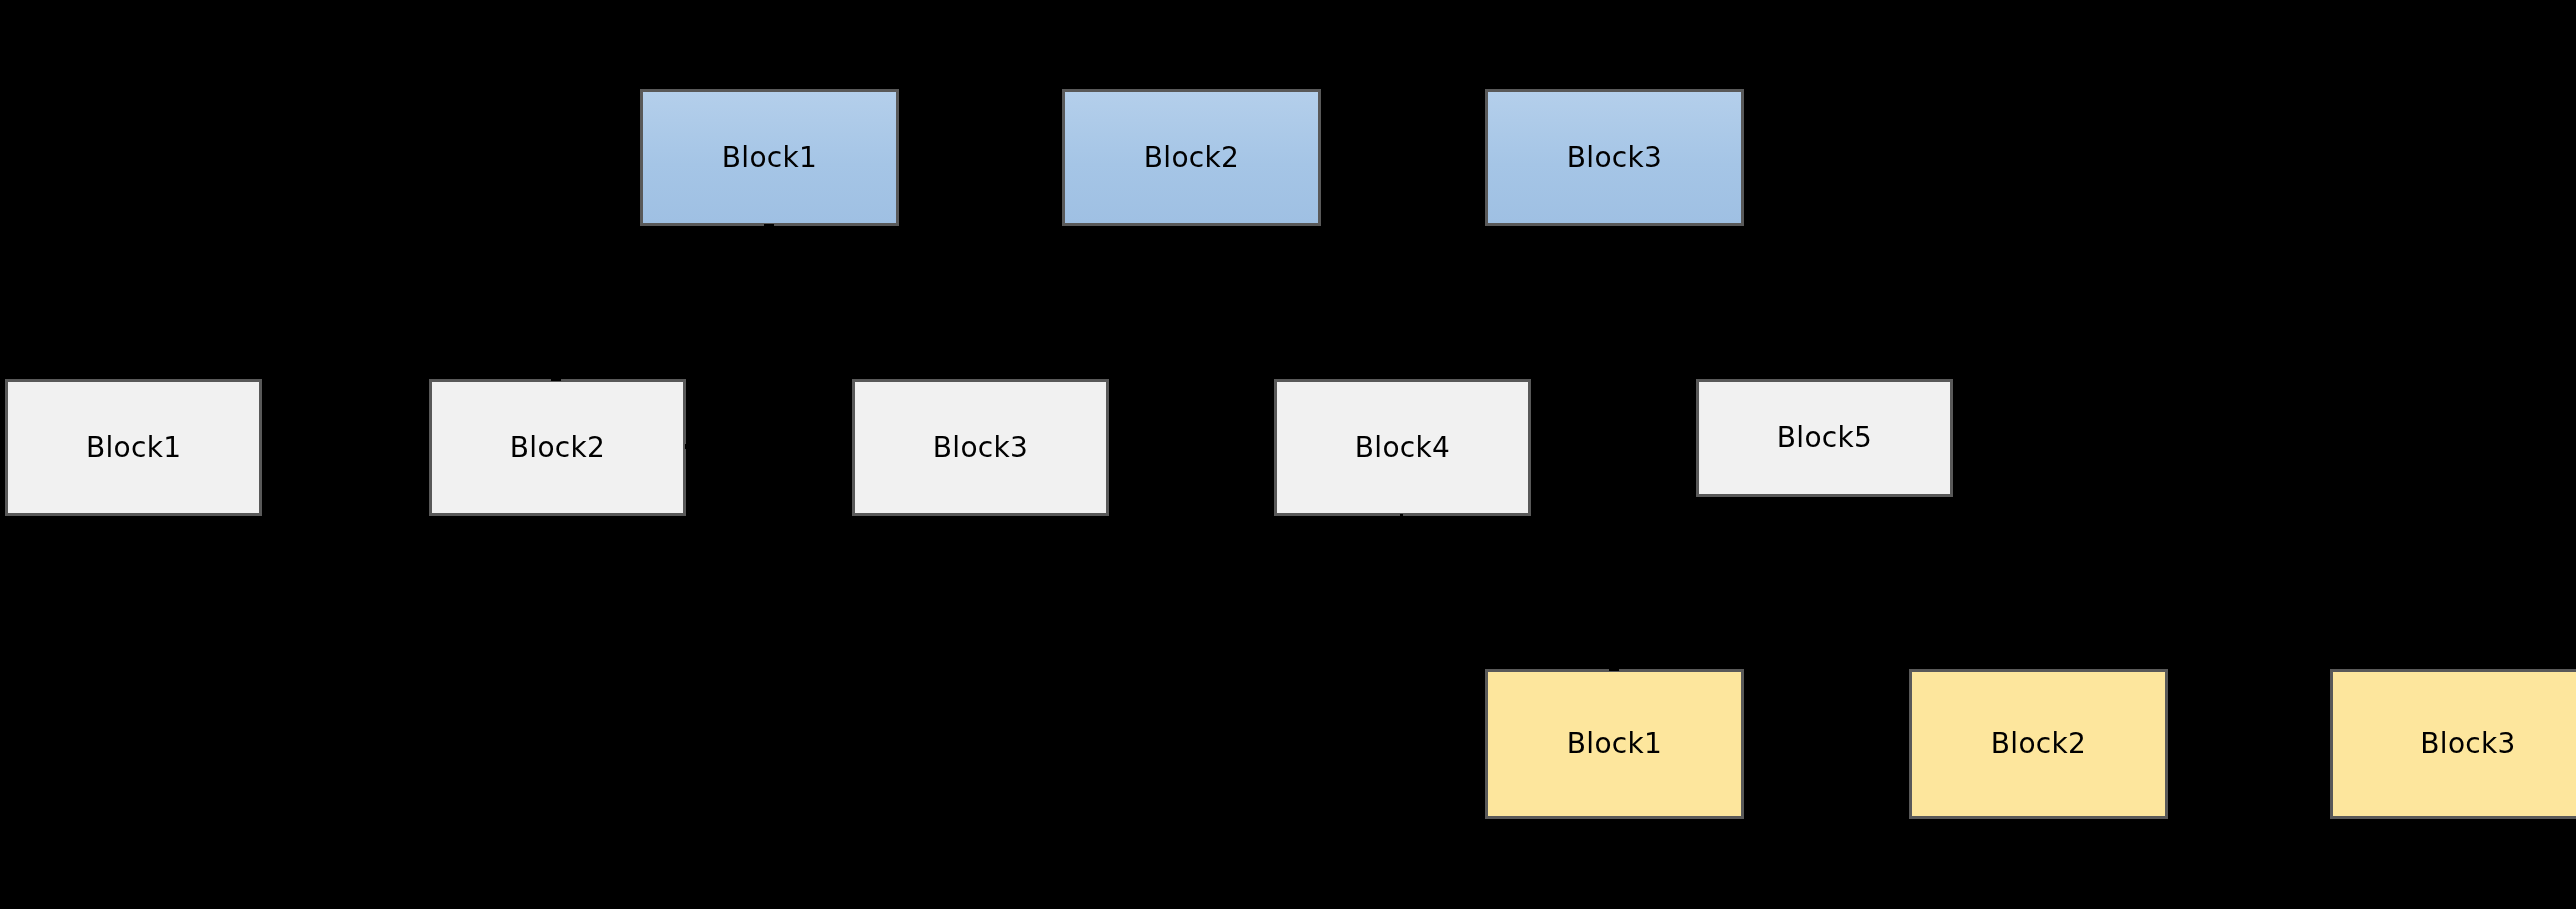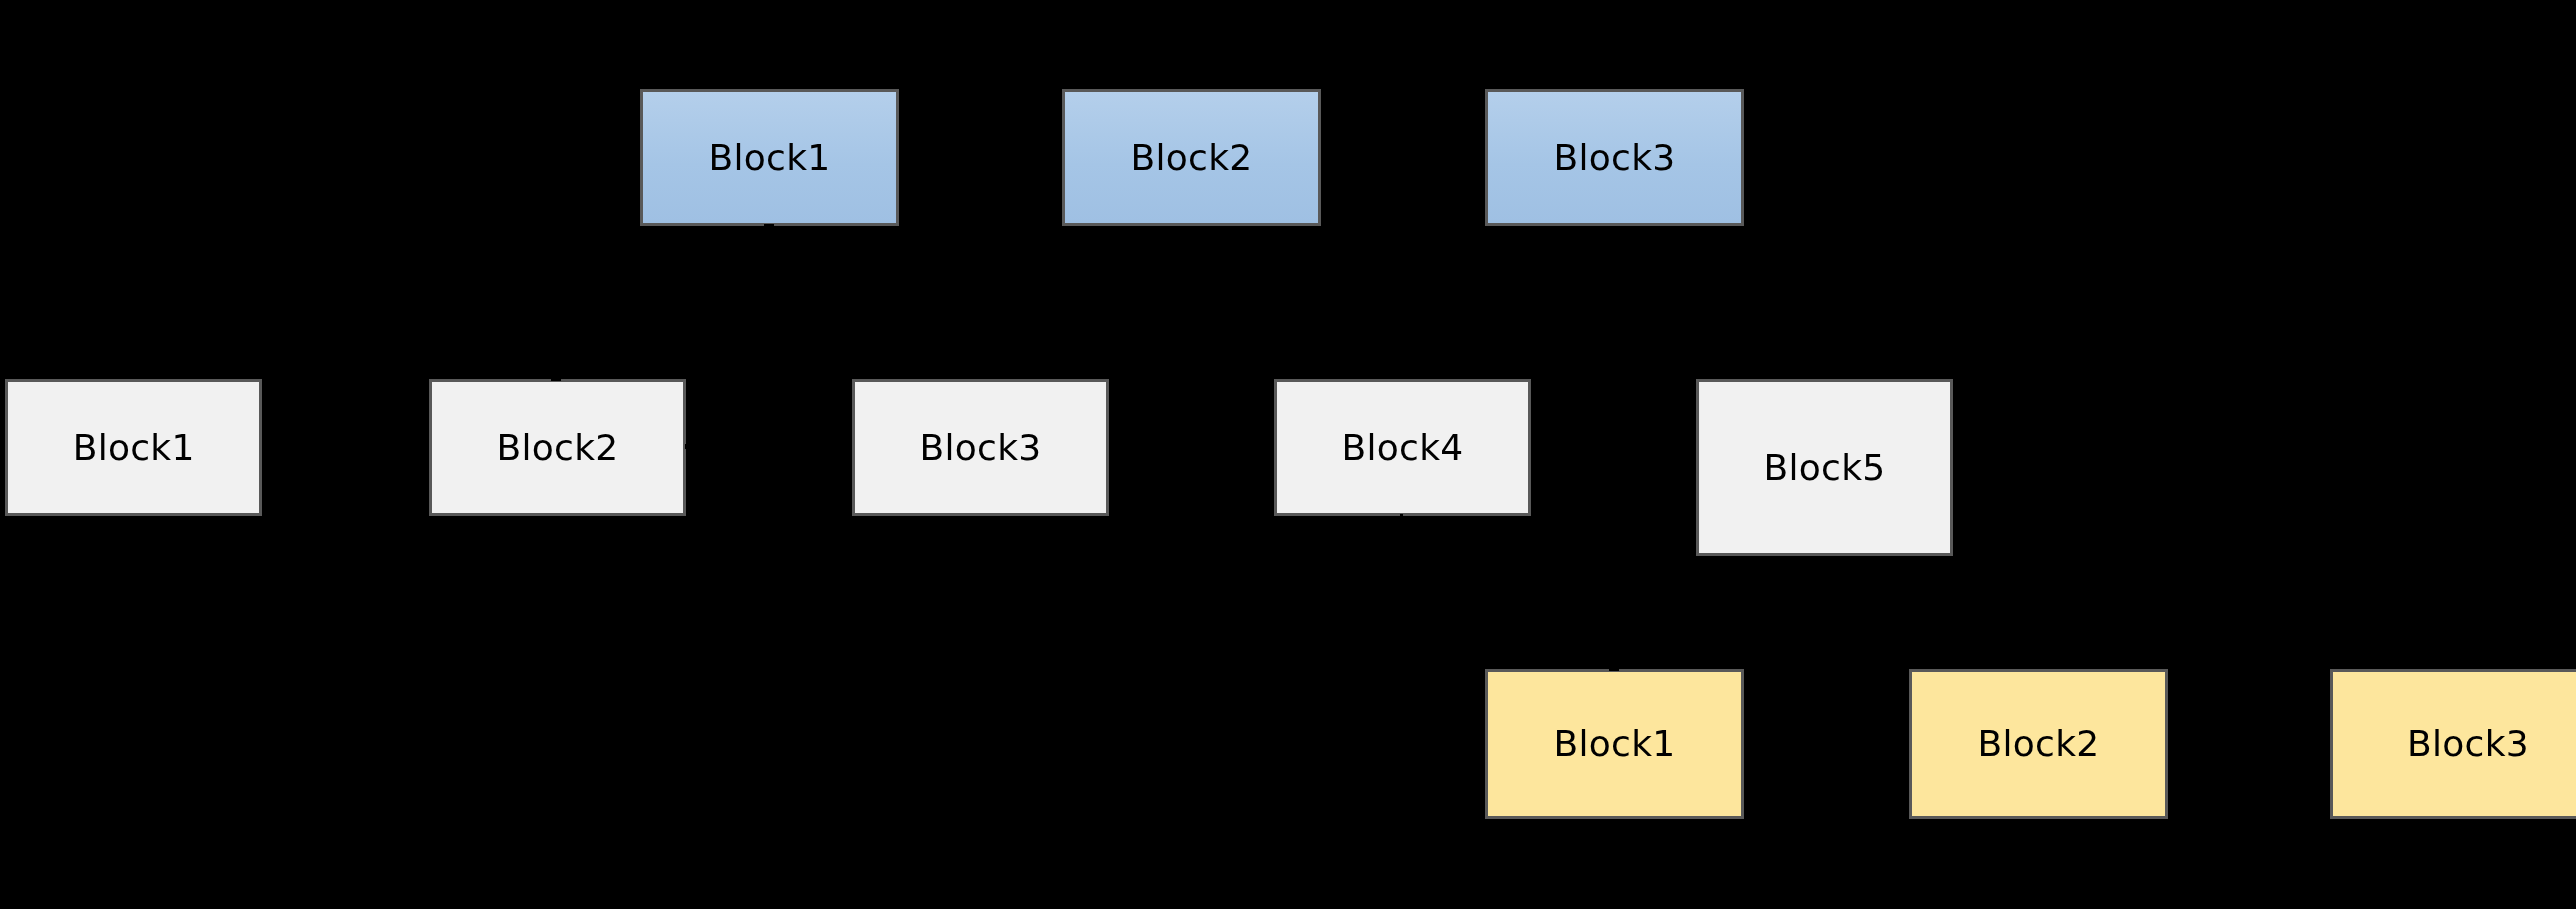--- a/index.html
+++ b/index.html
@@ -20,21 +20,21 @@
     background: #000000;
   }
   .block {
     position: absolute;
     box-sizing: border-box;
     border: 3.6px solid #595959;
     display: flex;
     align-items: center;
     justify-content: center;
     color: #000000;
-    font-size: 36px;
+    font-size: 28px;
     font-weight: 400;
     line-height: 1;
     letter-spacing: 0.3px;
     white-space: nowrap;
     font-family: "DejaVu Sans", sans-serif;
   }
   .block .lbl {
     display: block;
     pointer-events: none;
   }
@@ -106,21 +106,21 @@
       <div class="stub stub-tick" style="left: 685px; top: 444px;"></div>
       <div class="block" style="left: 852px; top: 379px; width: 257px; height: 137px;">
         <span class="lbl">Block3</span>
       </div>
       <div class="stub stub-tick" style="left: 849px; top: 444px;"></div>
       <div class="stub stub-tick" style="left: 1109px; top: 444px;"></div>
       <div class="block" style="left: 1274px; top: 379px; width: 257px; height: 137px; justify-content: center;">
         <span class="lbl">Block4</span>
       </div>
       <div class="stub stub-tick" style="left: 1400px; top: 514px;"></div>
-      <div class="block" style="left: 1696px; top: 379px; width: 257px; height: 177px;">
+      <div class="block" style="left: 1696px; top: 379px; width: 257px; height: 118px;">
         <span class="lbl">Block5</span>
       </div>
       <div class="stub stub-tick" style="left: 1693px; top: 444px;"></div>
       <div class="stub stub-tick" style="left: 1953px; top: 444px;"></div>
     </div>
     <div class="row row-yellow" style="position: absolute; left: 0px; top: 0px; width: 100%; height: 100%;">
       <div class="block" style="left: 1485px; top: 669px; width: 259px; height: 150px;">
         <span class="lbl">Block1</span>
       </div>
       <div class="stub stub-up" style="left: 1609px; top: 664px;"></div>

